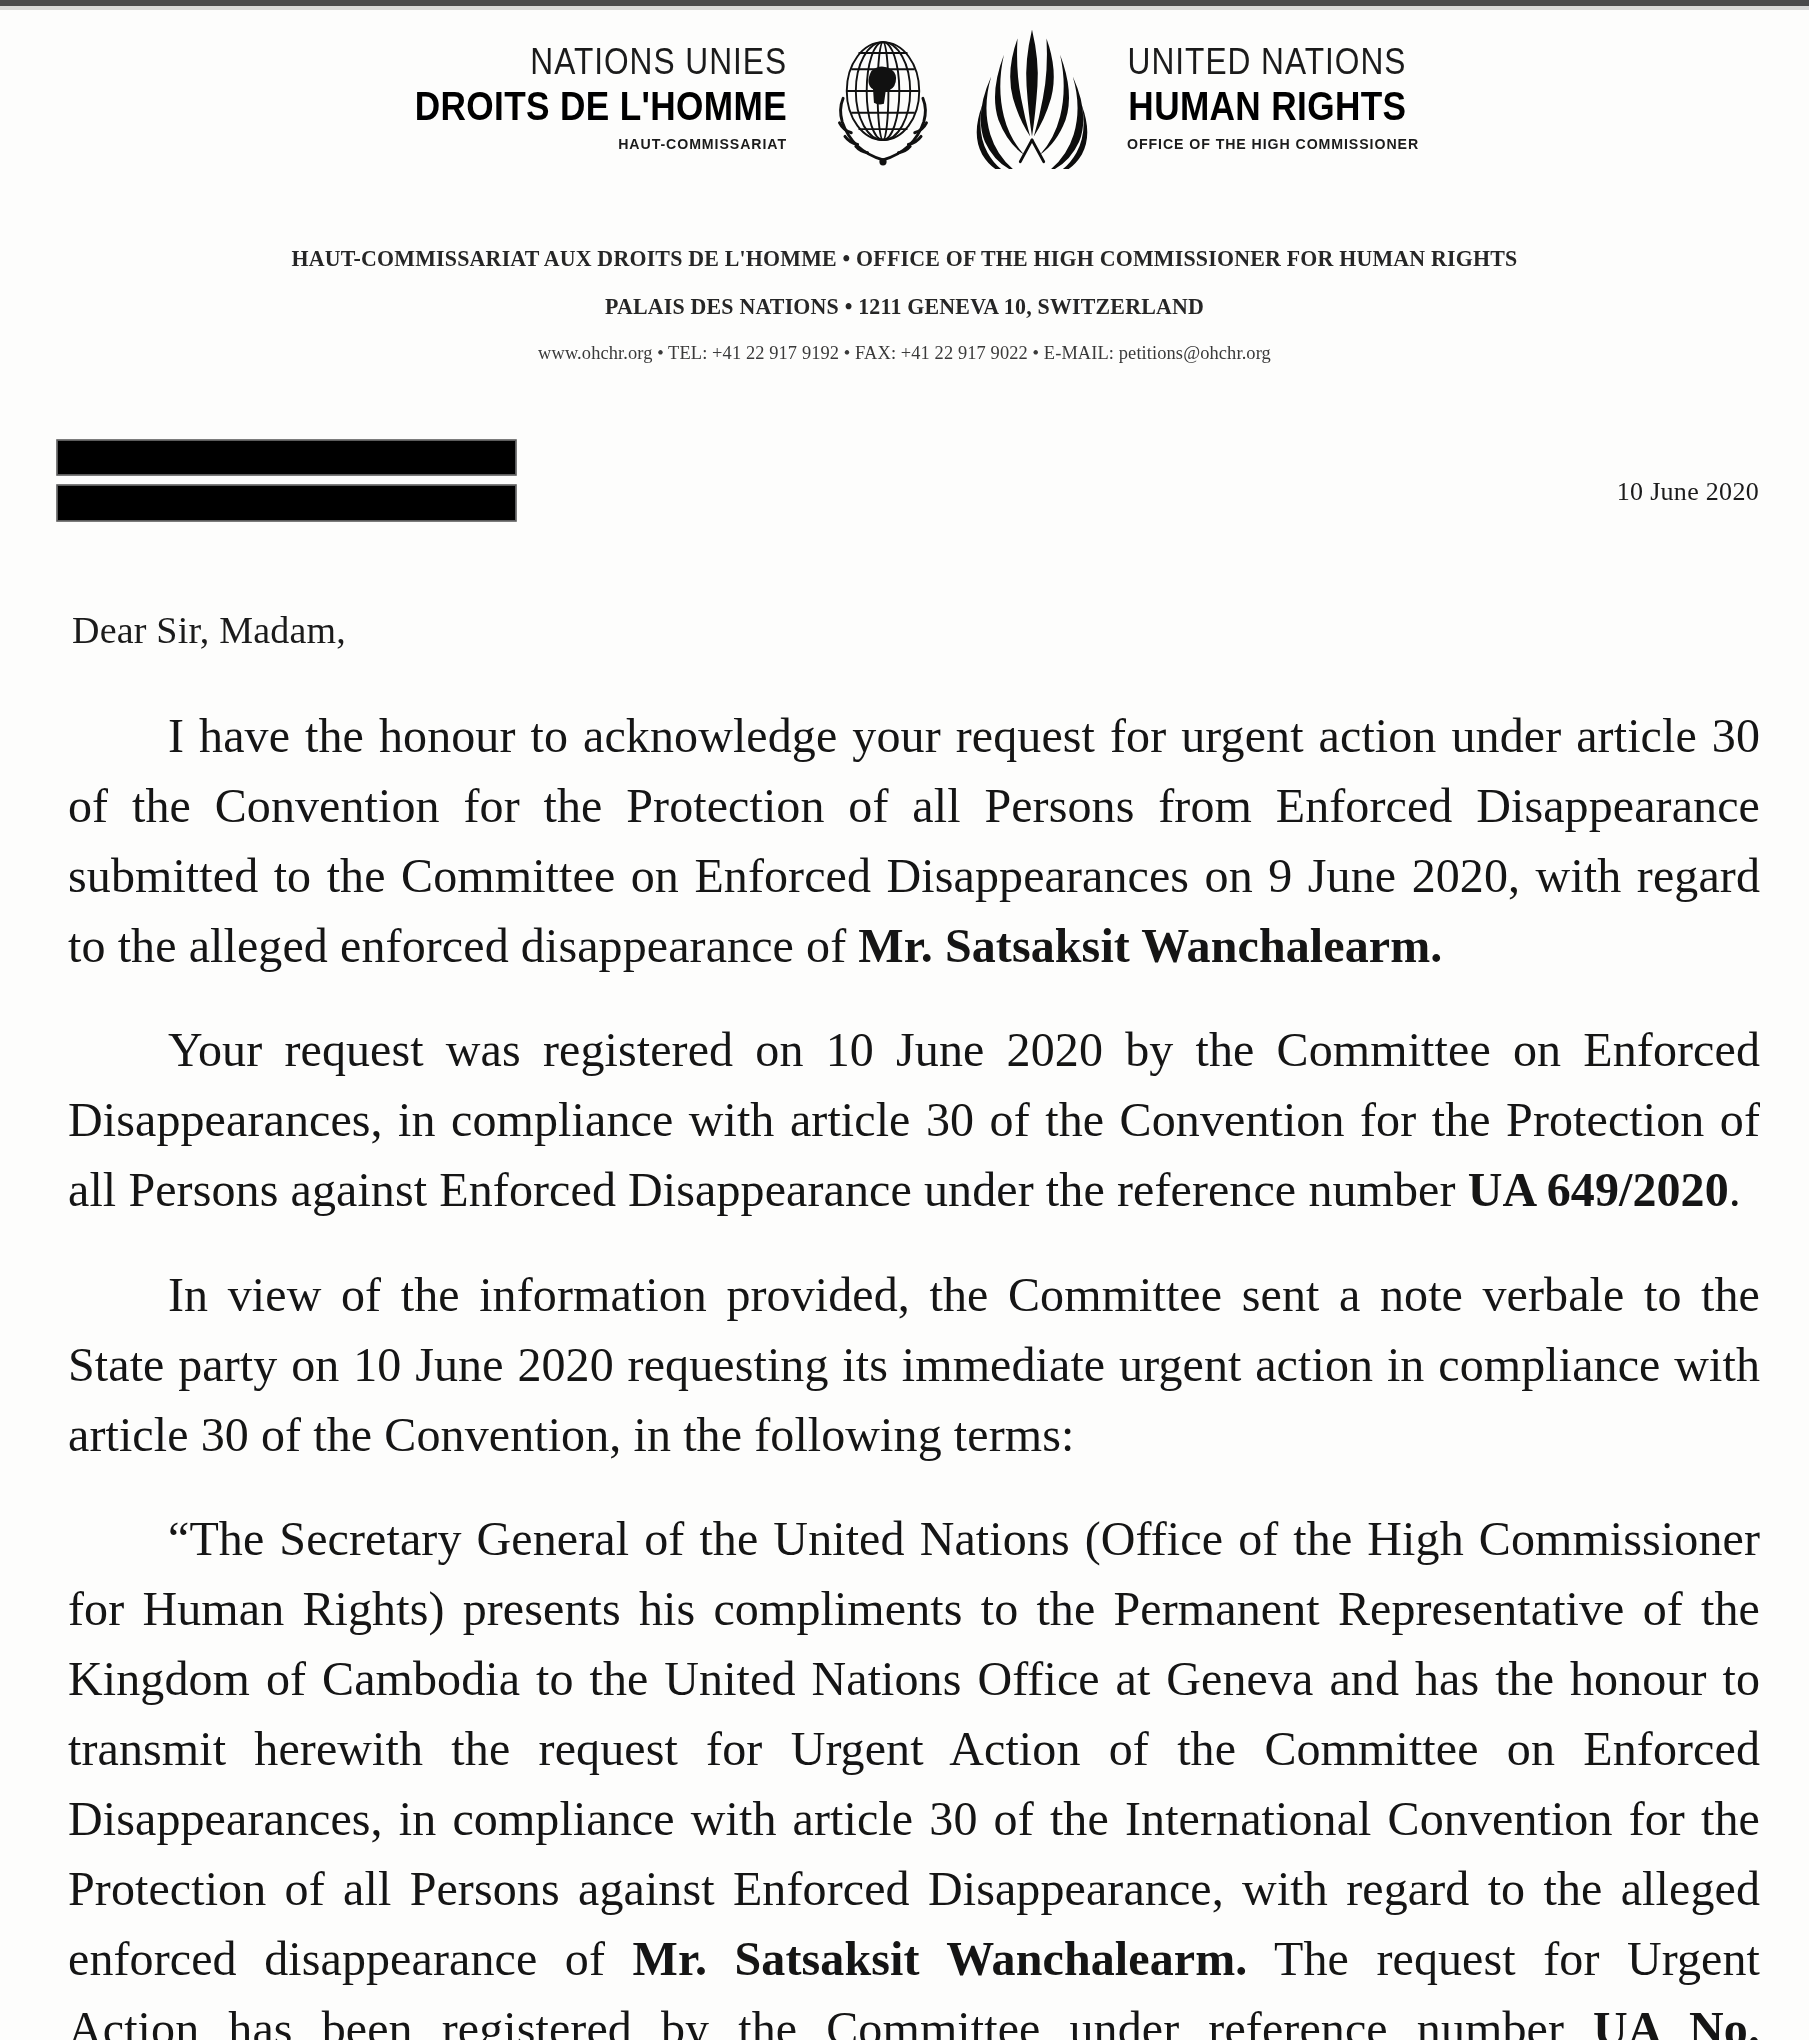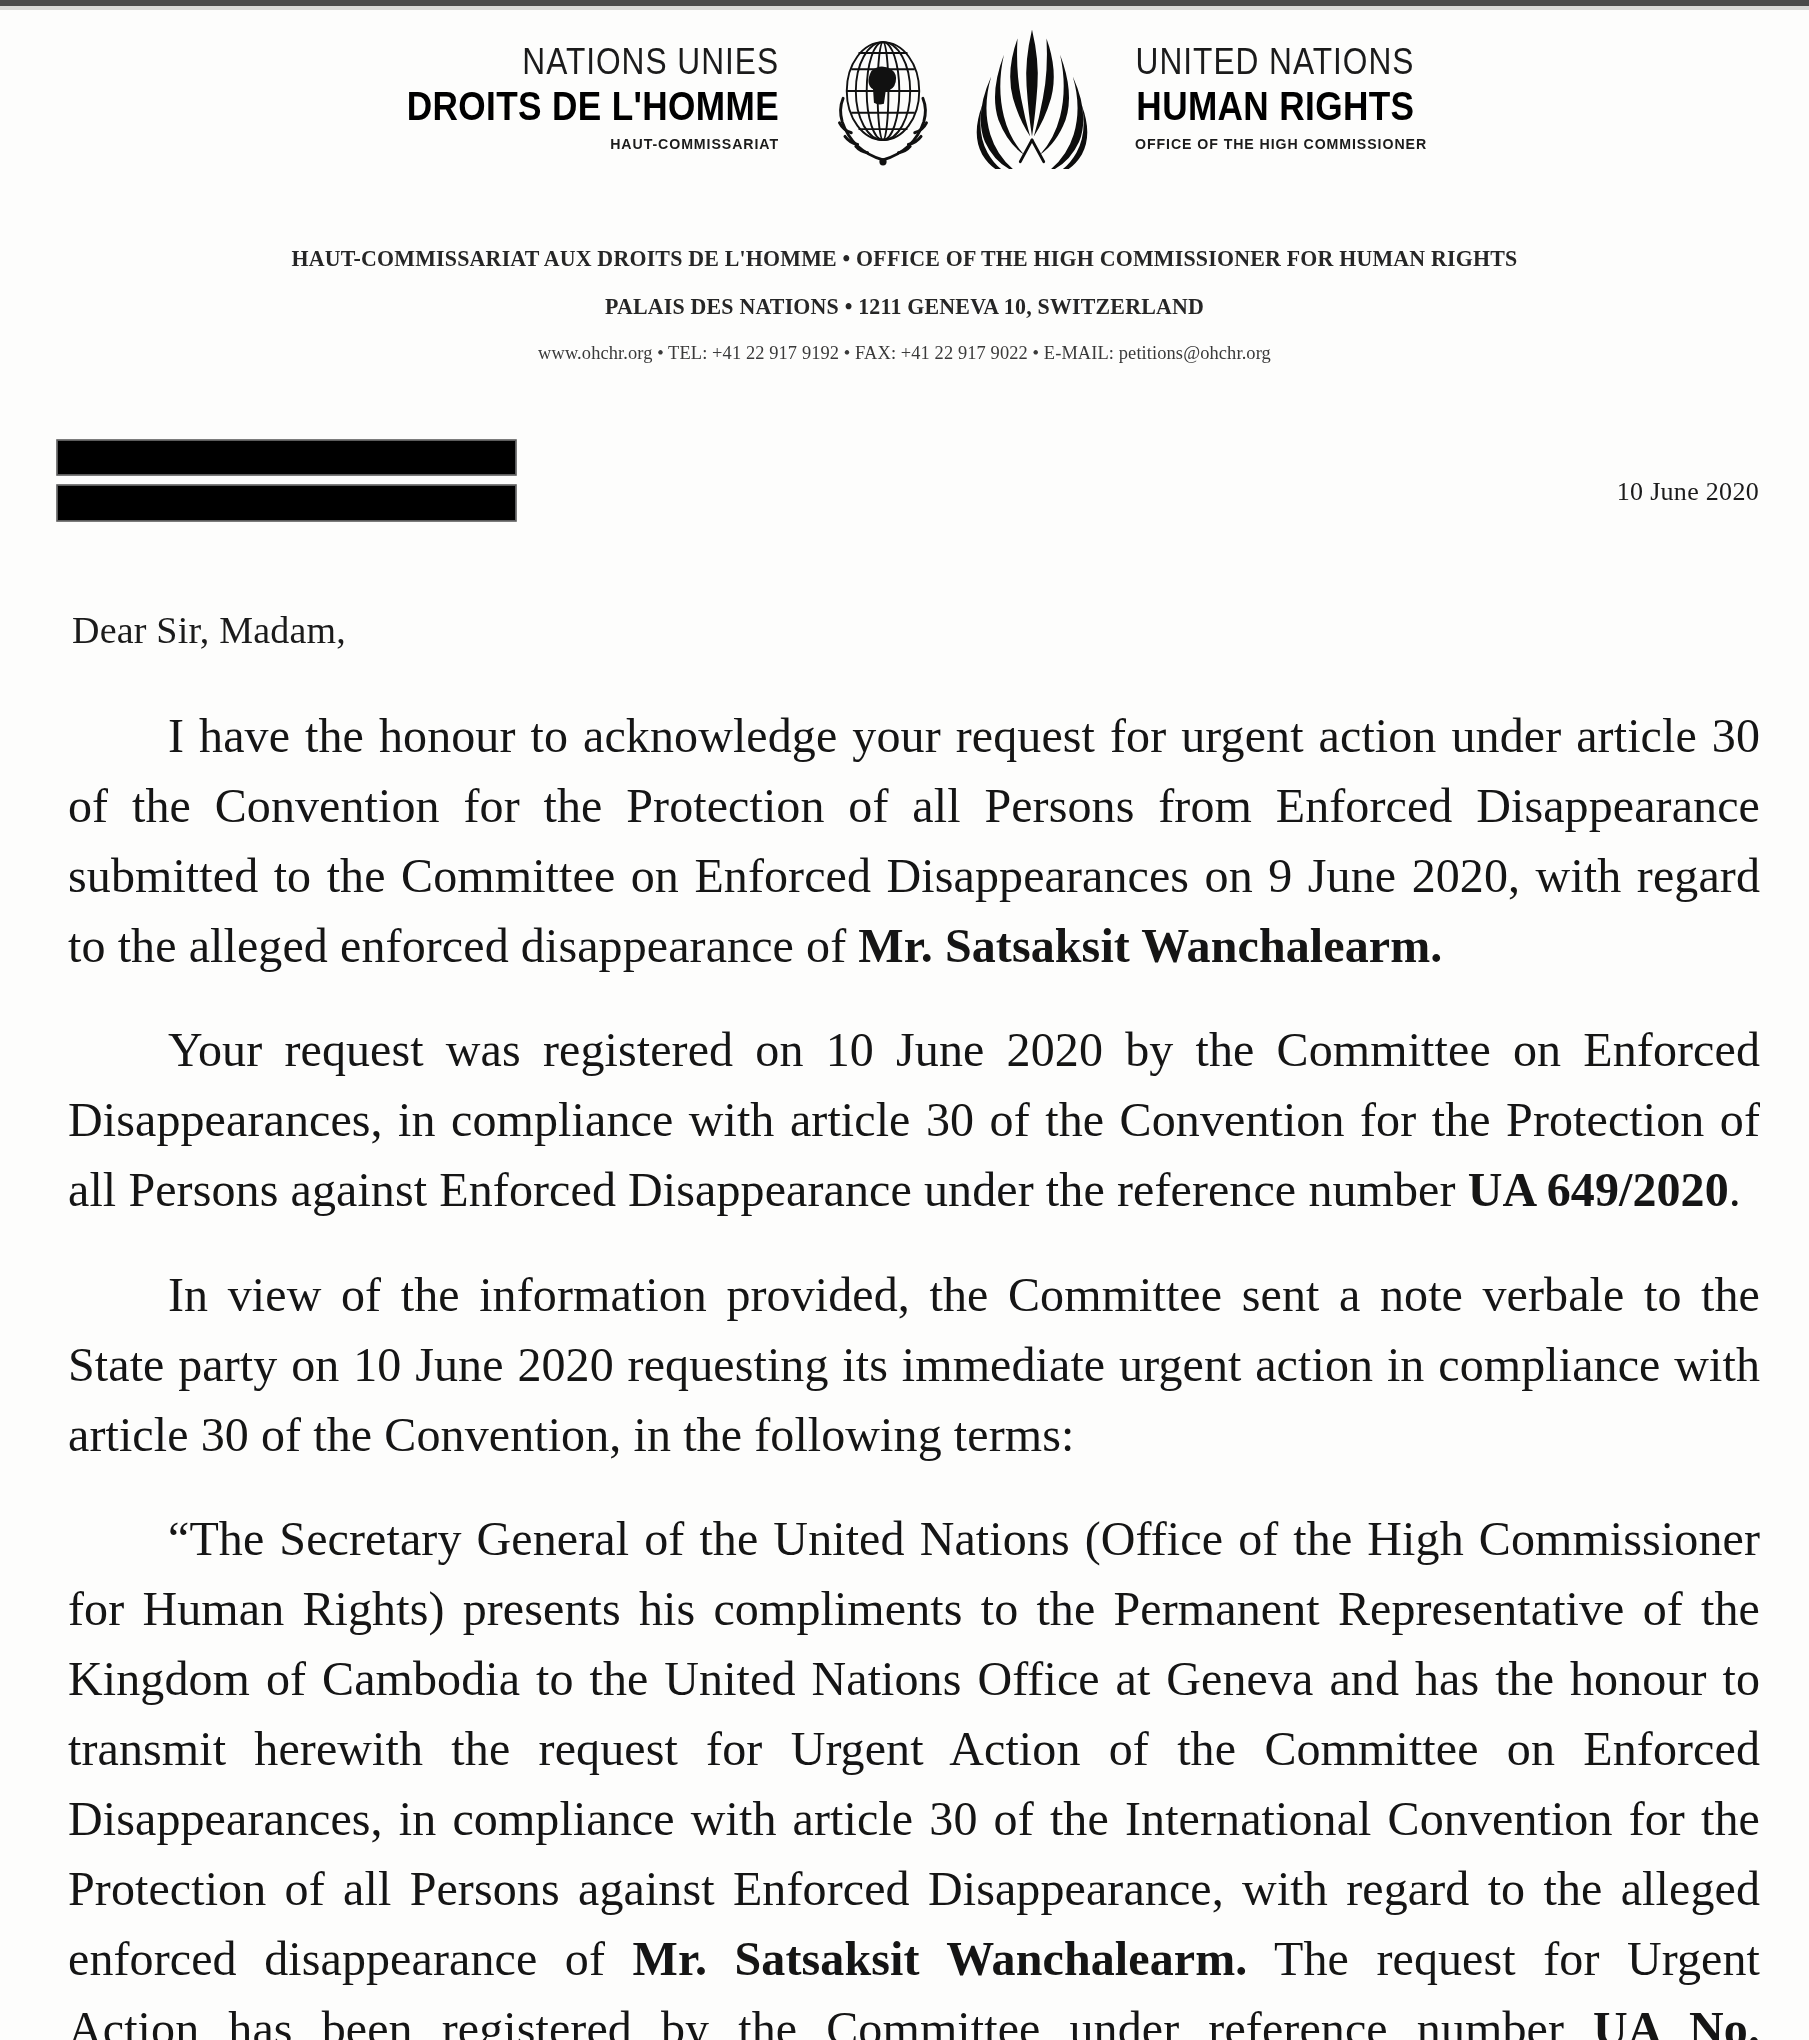--- a/index.html
+++ b/index.html
@@ -37,21 +37,21 @@
 
   
   .letterhead {
     position: absolute;
     left: 0;
     top: 23.5px;
     width: 1809px;
     display: flex;
     align-items: center;
     justify-content: center;
-    gap: 12px;
+    gap: 4px;
   }
   .lh-left {
     text-align: right;
     line-height: 1.0;
     padding-right: 23.5px;
   }
   .lh-right {
     text-align: right;
     line-height: 1.0;
     padding-left: 23.5px;

